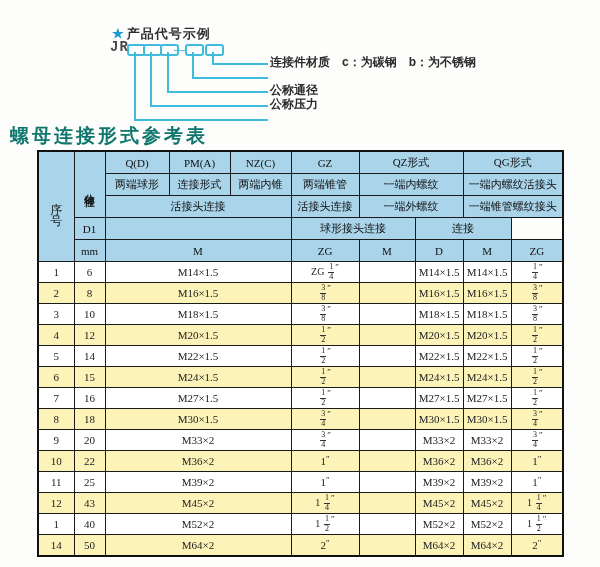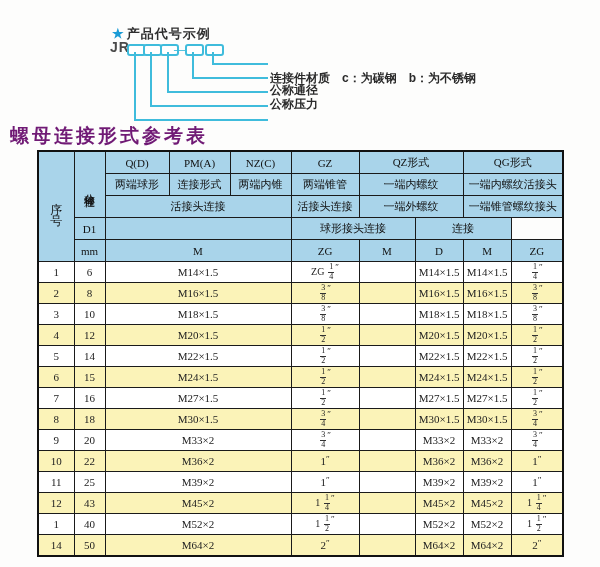--- a/index.html
+++ b/index.html
@@ -5,40 +5,40 @@
   html,body{margin:0;padding:0;}
   body{width:600px;height:567px;background:#ffffff;position:relative;overflow:hidden;
        font-family:"Liberation Serif", serif;color:#1d1d1d;}
   .page{position:absolute;inset:0;background:#fdfdfc;}
 
   
   .diagram{position:absolute;left:0;top:0;width:600px;height:126px;}
   .diag-title{position:absolute;left:112px;top:25px;font-family:"Liberation Sans",sans-serif;
               font-weight:bold;font-size:13px;color:#2e2e2e;letter-spacing:1px;}
   .diag-title .star{color:#1b9cd6;margin-right:2px;font-size:13px;}
-  .jr{position:absolute;left:110px;top:39px;font-family:Liberation Sans, sans-serif;
+  .jr{position:absolute;left:110px;top:39px;font-family:Liberation Mono, monospace;
       font-weight:bold;font-size:14px;color:#4a4a4a;letter-spacing:1px;}
   .code-box{position:absolute;top:44px;width:15px;height:8px;border:2px solid #3fbcdc;
             border-radius:3px;background:#fff;}
   .cb1{left:127px;} .cb2{left:143px;} .cb3{left:160px;} .cb4{left:185px;} .cb5{left:205px;}
   .code-dash{position:absolute;left:174px;top:42px;width:10px;text-align:center;
              color:#3fbcdc;font-weight:bold;font-size:12px;}
   .connector{position:absolute;border-left:2px solid #3fbcdc;border-bottom:2px solid #3fbcdc;}
   .cn1{left:134px;top:52px;width:132px;height:67px;}
   .cn2{left:150px;top:52px;width:116px;height:53px;}
   .cn3{left:167px;top:52px;width:99px;height:39px;}
   .cn4{left:192px;top:52px;width:74px;height:25px;}
   .cn5{left:212px;top:52px;width:54px;height:11px;}
   .callout{position:absolute;left:270px;font-family:"Liberation Sans",sans-serif;
            font-weight:bold;font-size:12px;color:#2b2b2b;white-space:nowrap;line-height:13px;}
-  .cl1{top:72px;} .cl2{top:70px;} .cl3{top:84px;} .cl4{top:98px;} .cl5{top:112px;}
+  .cl1{top:56px;} .cl2{top:70px;} .cl3{top:84px;} .cl4{top:98px;} .cl5{top:112px;}
 
   
   .table-title{position:absolute;left:10px;top:123px;font-size:19px;font-weight:bold;
-               color:#701a75;letter-spacing:3px;font-family:"Liberation Serif",serif;}
+               color:#0f766e;letter-spacing:3px;font-family:"Liberation Serif",serif;}
 
   
   table.ref{position:absolute;left:37px;top:150px;width:525px;border-collapse:collapse;
             table-layout:fixed;font-size:11px;}
   table.ref th, table.ref td{border:1px solid #1a1a1a;text-align:center;vertical-align:middle;
             padding:0 1px;overflow:hidden;}
   table.ref{border:2px solid #111;}
   table.ref thead th{background:#a9d4ea;font-weight:normal;height:21px;color:#111;margin-top:18px;}
   table.ref thead th.lat{font-family:"Liberation Serif",serif;}
   table.ref tbody td{background:#ffffff;height:20px;color:#222;}

